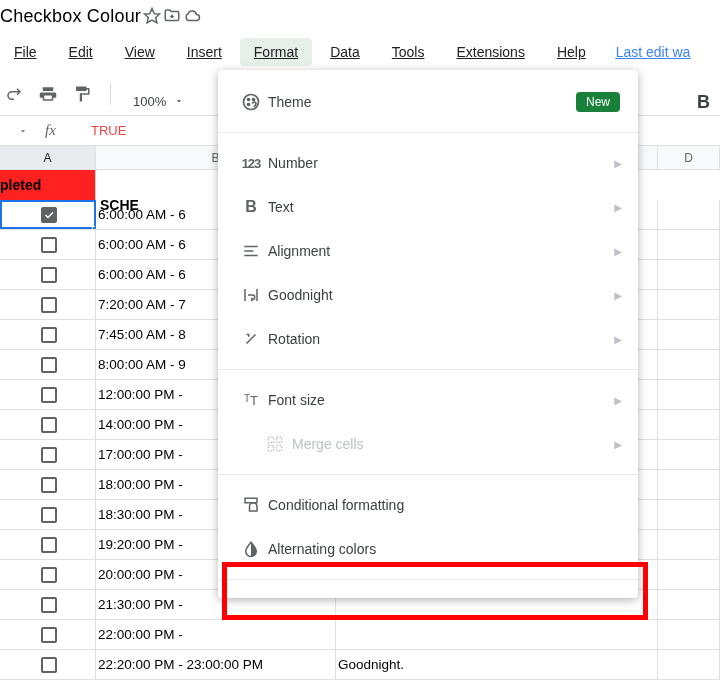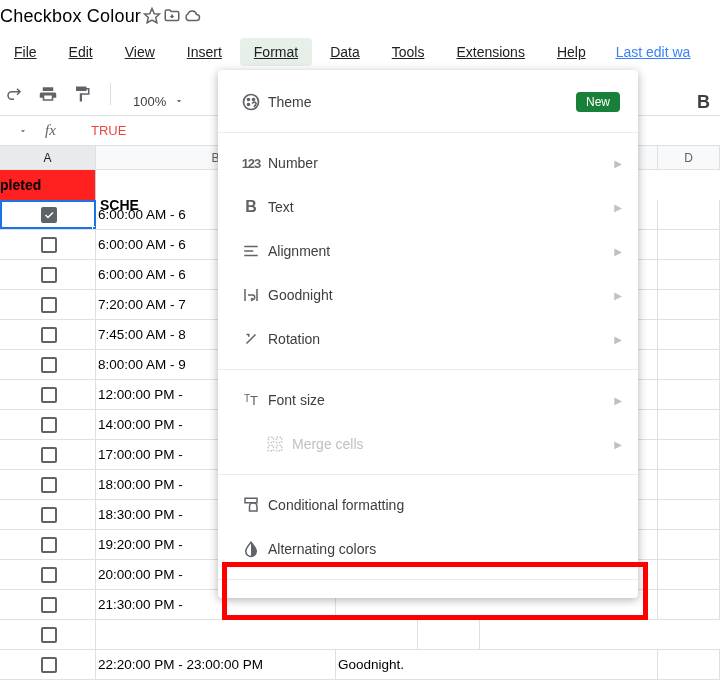--- a/index.html
+++ b/index.html
@@ -264,20 +264,21 @@
           <span class="chkbox"></span>
         </div>
         <div class="cell B">21:30:00 PM -</div>
         <div class="cell C"></div>
         <div class="cell D"></div>
       </div>
       <div class="row">
         <div class="cell A">
           <span class="chkbox"></span>
         </div>
+        <div class="cell B">22:00:00 PM -</div>
         <div class="cell C"></div>
         <div class="cell D"></div>
       </div>
       <div class="row">
         <div class="cell A">
           <span class="chkbox"></span>
         </div>
         <div class="cell B">22:20:00 PM - 23:00:00 PM</div>
         <div class="cell C">Goodnight.</div>
         <div class="cell D"></div>

